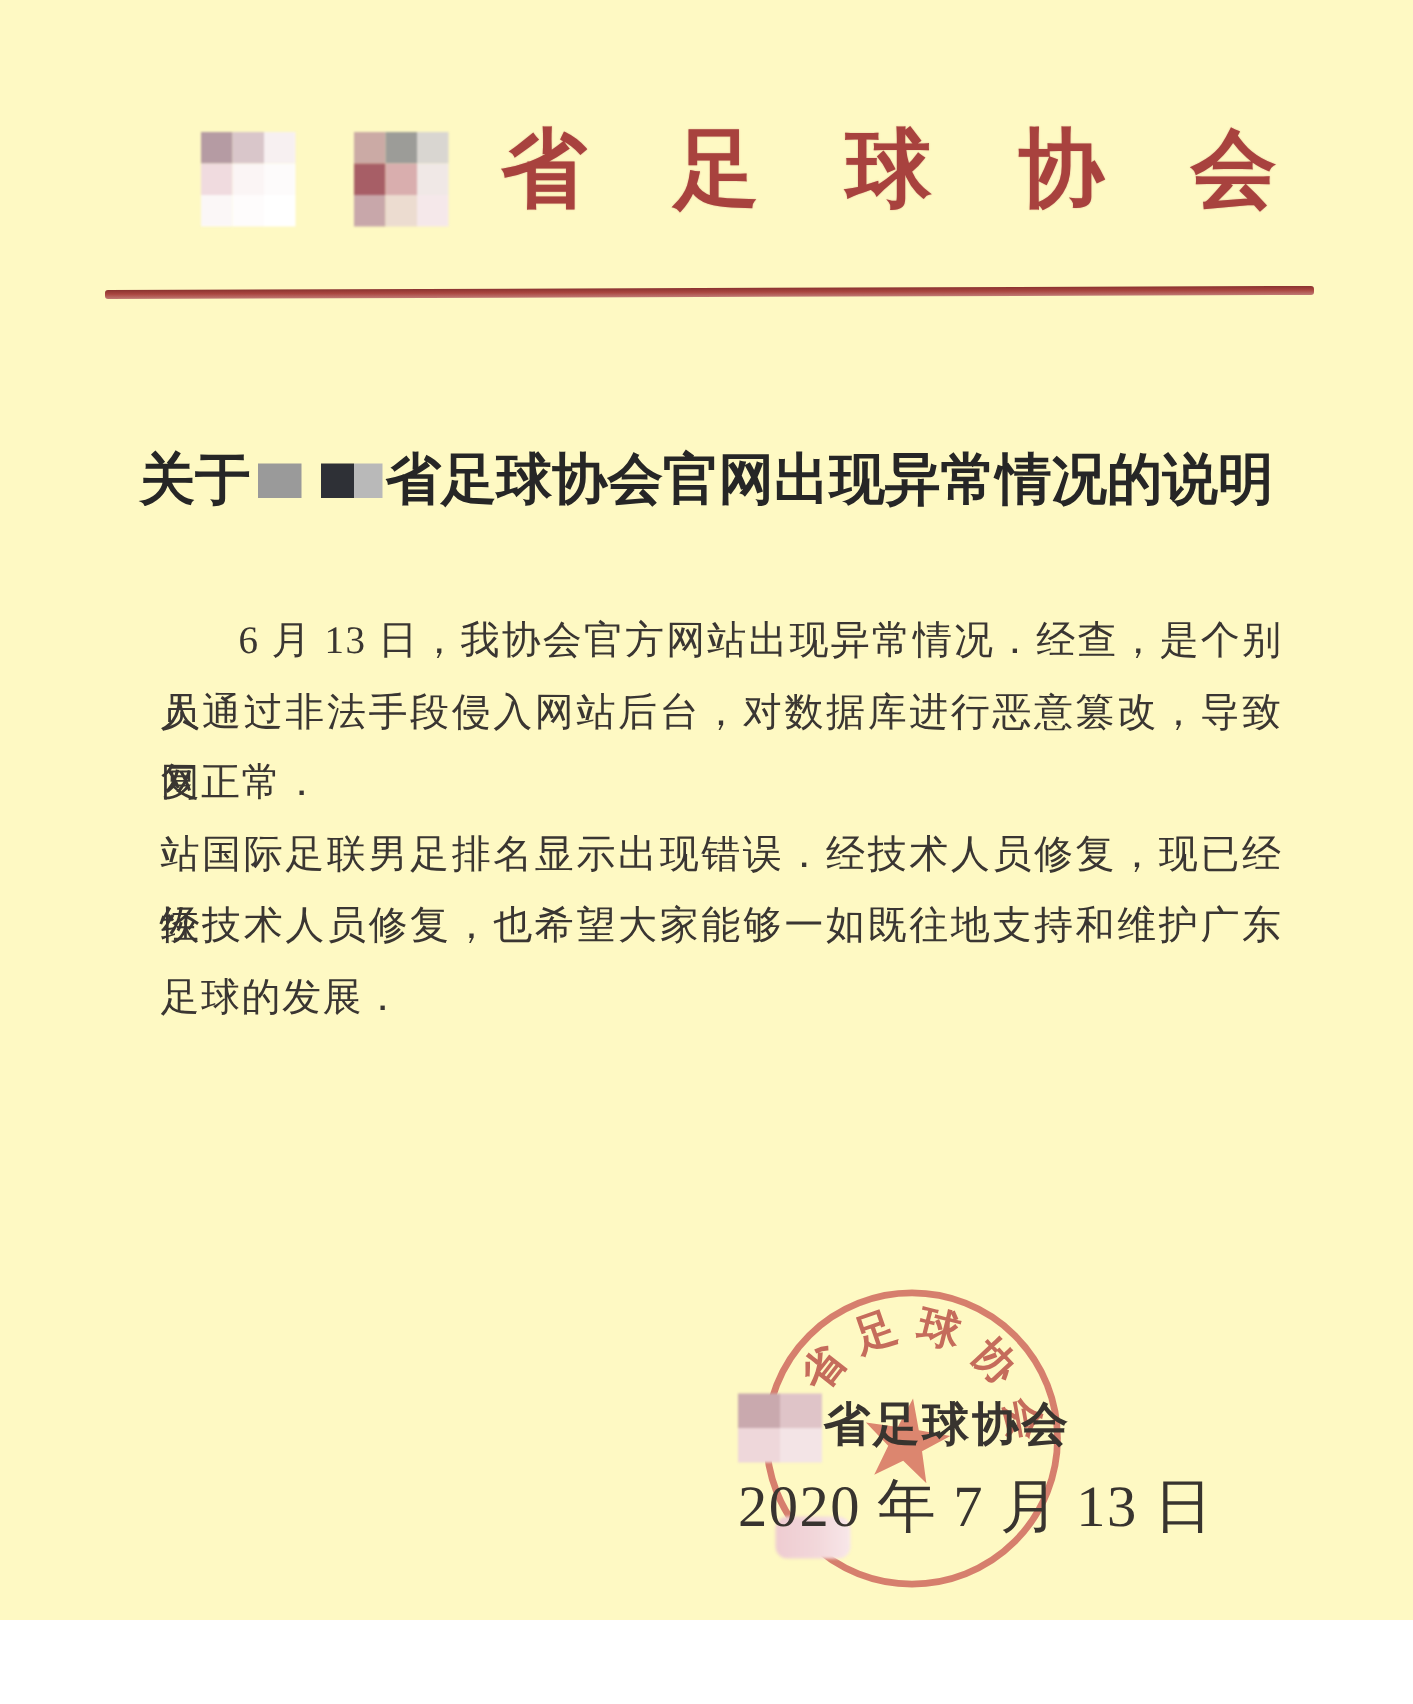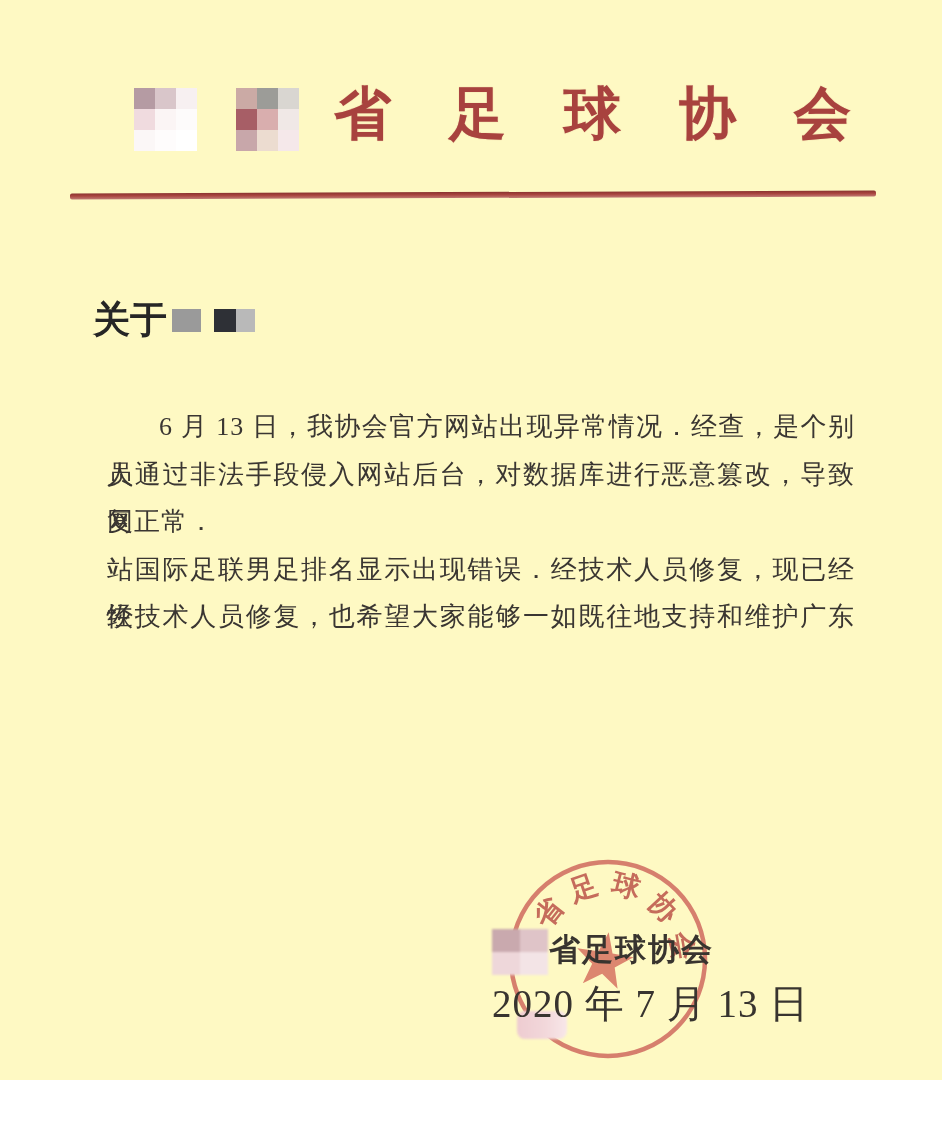--- a/index.html
+++ b/index.html
@@ -104,28 +104,30 @@
   <div class="org-name">省足球协会</div>
 
   <div class="red-rule"></div>
 
   <div class="doc-title">
     <span>关于</span>
     <span class="t-block tb1"></span>
     <span class="t-block tb-gap"></span>
     <span class="t-block tb2"></span>
     <span class="t-block tb3"></span>
+    <span>省足球协会官网出现异常情况的说明</span>
   </div>
 
   <div class="doc-body">
     <div class="line l-indent l-just">6 月 13 日，我协会官方网站出现异常情况．经查，是个别人</div>
     <div class="line l-just">员通过非法手段侵入网站后台，对数据库进行恶意篡改，导致网</div>
     <div class="line">复正常．</div>
     <div class="line l-just">站国际足联男足排名显示出现错误．经技术人员修复，现已经恢</div>
     <div class="line l-just">经技术人员修复，也希望大家能够一如既往地支持和维护广东</div>
+    <div class="line">足球的发展．</div>
   </div>
 
   <svg class="seal-svg" width="210" height="208" viewBox="0 0 210 208">
     <circle cx="105" cy="104" r="97" fill="none" stroke="#cf6a5e" stroke-width="4.5" opacity="0.85"></circle>
     <path d="M0,-30 L7.1,-9.7 L28.5,-9.3 L11.4,3.7 L17.6,24.3 L0,12 L-17.6,24.3 L-11.4,3.7 L-28.5,-9.3 L-7.1,-9.7 Z" transform="translate(101,107) rotate(9)" fill="#d26557" opacity="0.78"></path>
     <g font-size="28" font-weight="bold" fill="#bc544a" opacity="0.85" font-family="'Liberation Serif','DejaVu Serif',serif" text-anchor="middle">
       <text transform="translate(105,104) rotate(-52) translate(0,-66)">省</text>
       <text transform="translate(105,104) rotate(-19) translate(0,-66)">足</text>
       <text transform="translate(105,104) rotate(14) translate(0,-66)">球</text>
       <text transform="translate(105,104) rotate(47) translate(0,-66)">协</text>

